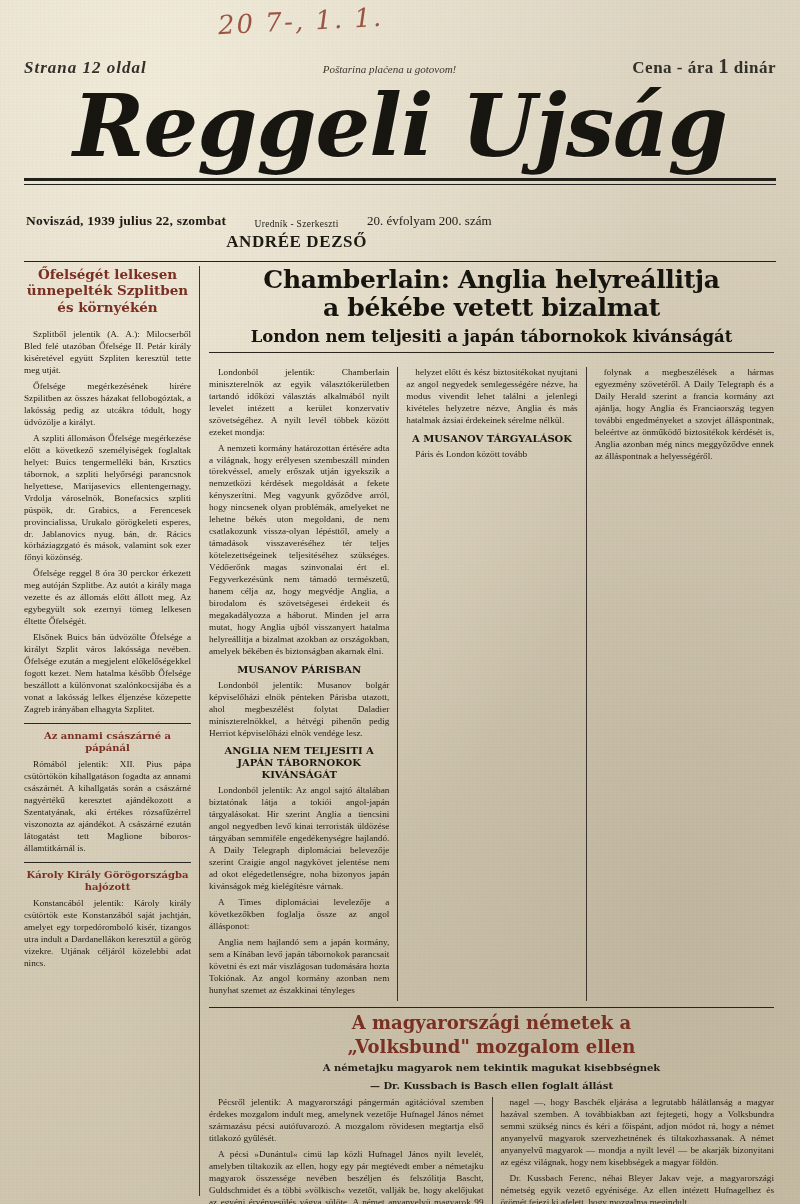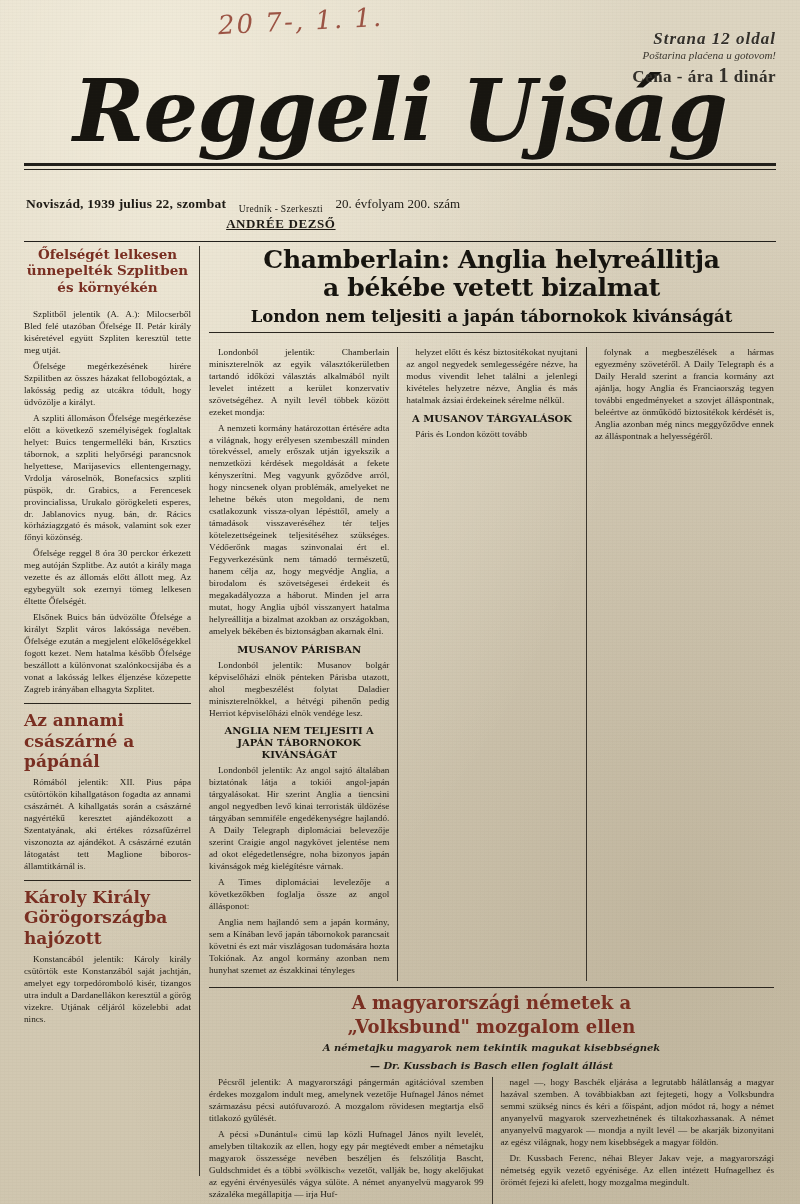--- a/index.html
+++ b/index.html
@@ -47,23 +47,22 @@
     opacity: .85;
     letter-spacing: 2px;
     transform: rotate(-3deg);
   }
   
   .topbar {
     position: relative;
     display: flex;
     align-items: flex-end;
     justify-content: space-between;
-    padding-top: 29px;
+    padding-top: 44px;
     height: 34px;
-    flex-direction: column;
   }
   .topbar .left {
     font-family: "Liberation Serif", serif;
     font-weight: bold;
     font-style: italic;
     font-size: 17px;
     letter-spacing: 1px;
     color: #33302a;
     text-shadow: 0 1px 0 rgba(255,255,255,.35);
   }
@@ -124,23 +123,22 @@
     text-align: center;
     line-height: 1.25;
   }
   .imprint .editor .small {
     font-size: 9.5px;
     letter-spacing: .3px;
     margin-top: 28px;
   }
   .imprint .editor .name {
     font-weight: bold;
-    font-size: 13px;
+    font-size: 17px;
     letter-spacing: .6px;
-    text-decoration: underline;
   }
   .imprint .issue {
     font-size: 13px;
   }
   
   .content {
     display: flex;
     margin-top: 4px;
     height: 930px;
   }
@@ -183,23 +181,24 @@
   .lead-head {
     text-align: center;
     font-family: "DejaVu Serif", serif;
     font-weight: bold;
     font-size: 13.5px;
     line-height: 1.22;
     color: #7a2f22;
     margin-bottom: 14px;
   }
   .sec-head {
-    font-family: "DejaVu Serif", serif;
-    font-weight: bold;
-    font-size: 17px;
+    text-align: center;
+    font-family: "DejaVu Serif", serif;
+    font-weight: bold;
+    font-size: 10px;
     line-height: 1.22;
     color: #7a2f22;
     margin: 6px 0 5px 0;
   }
   p.t {
     margin: 0 0 4px 0;
     font-size: 9.2px;
     line-height: 1.30;
     text-align: justify;
     text-indent: 9px;
@@ -246,21 +245,20 @@
     line-height: 1.15;
     color: #7a2f22;
     margin: 2px 0 4px 0;
   }
   .block-head-red.sm {
     font-size: 17.5px;
   }
   .block-deck {
     text-align: center;
     font-family: "DejaVu Serif", serif;
-    font-style: italic;
     font-weight: bold;
     font-size: 10px;
     line-height: 1.25;
     margin-bottom: 5px;
     color: #221f18;
   }
   .section-sep {
     border: 0;
     border-top: 1.5px solid #2a261f;
     margin: 7px 0 5px 0;

